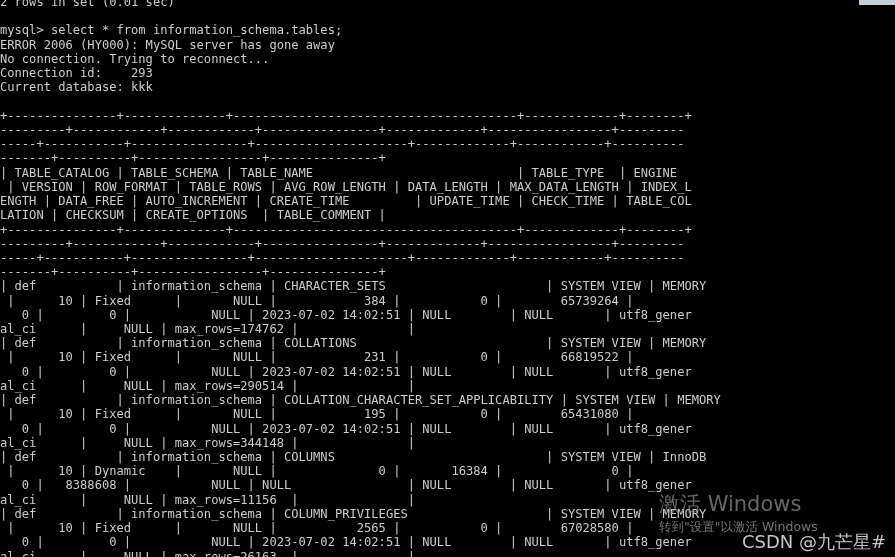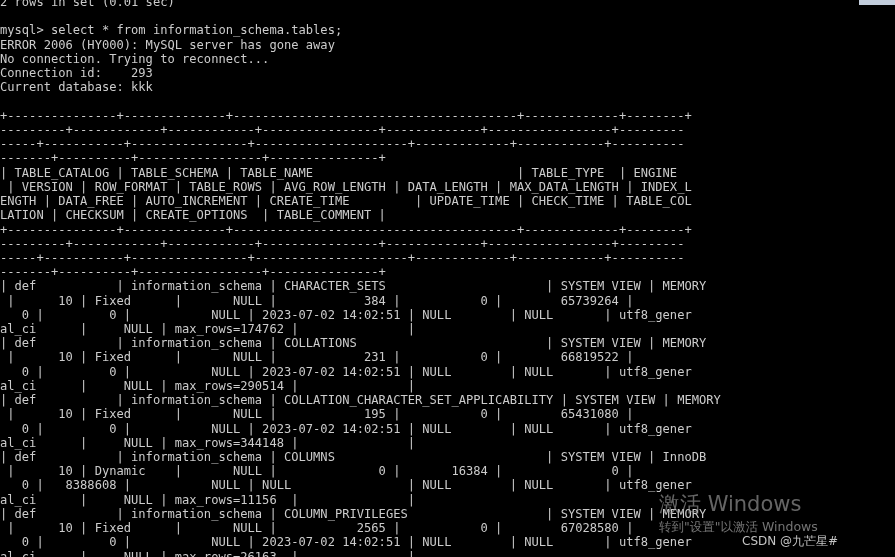--- a/index.html
+++ b/index.html
@@ -85,21 +85,21 @@
     line-height: 16px;
     margin-top: 2px;
     color: #bcbcbc;
     white-space: nowrap;
   }
   #csdn-credit {
     position: absolute;
     left: 742px;
     top: 533px;
     font-family: "DejaVu Sans", "Liberation Sans", sans-serif;
-    font-size: 12px;
+    font-size: 18px;
     line-height: 17px;
     color: #d6d6d6;
     opacity: 0.92;
     white-space: nowrap;
     pointer-events: none;
   }
 </style>
 </head>
 <body>
 

